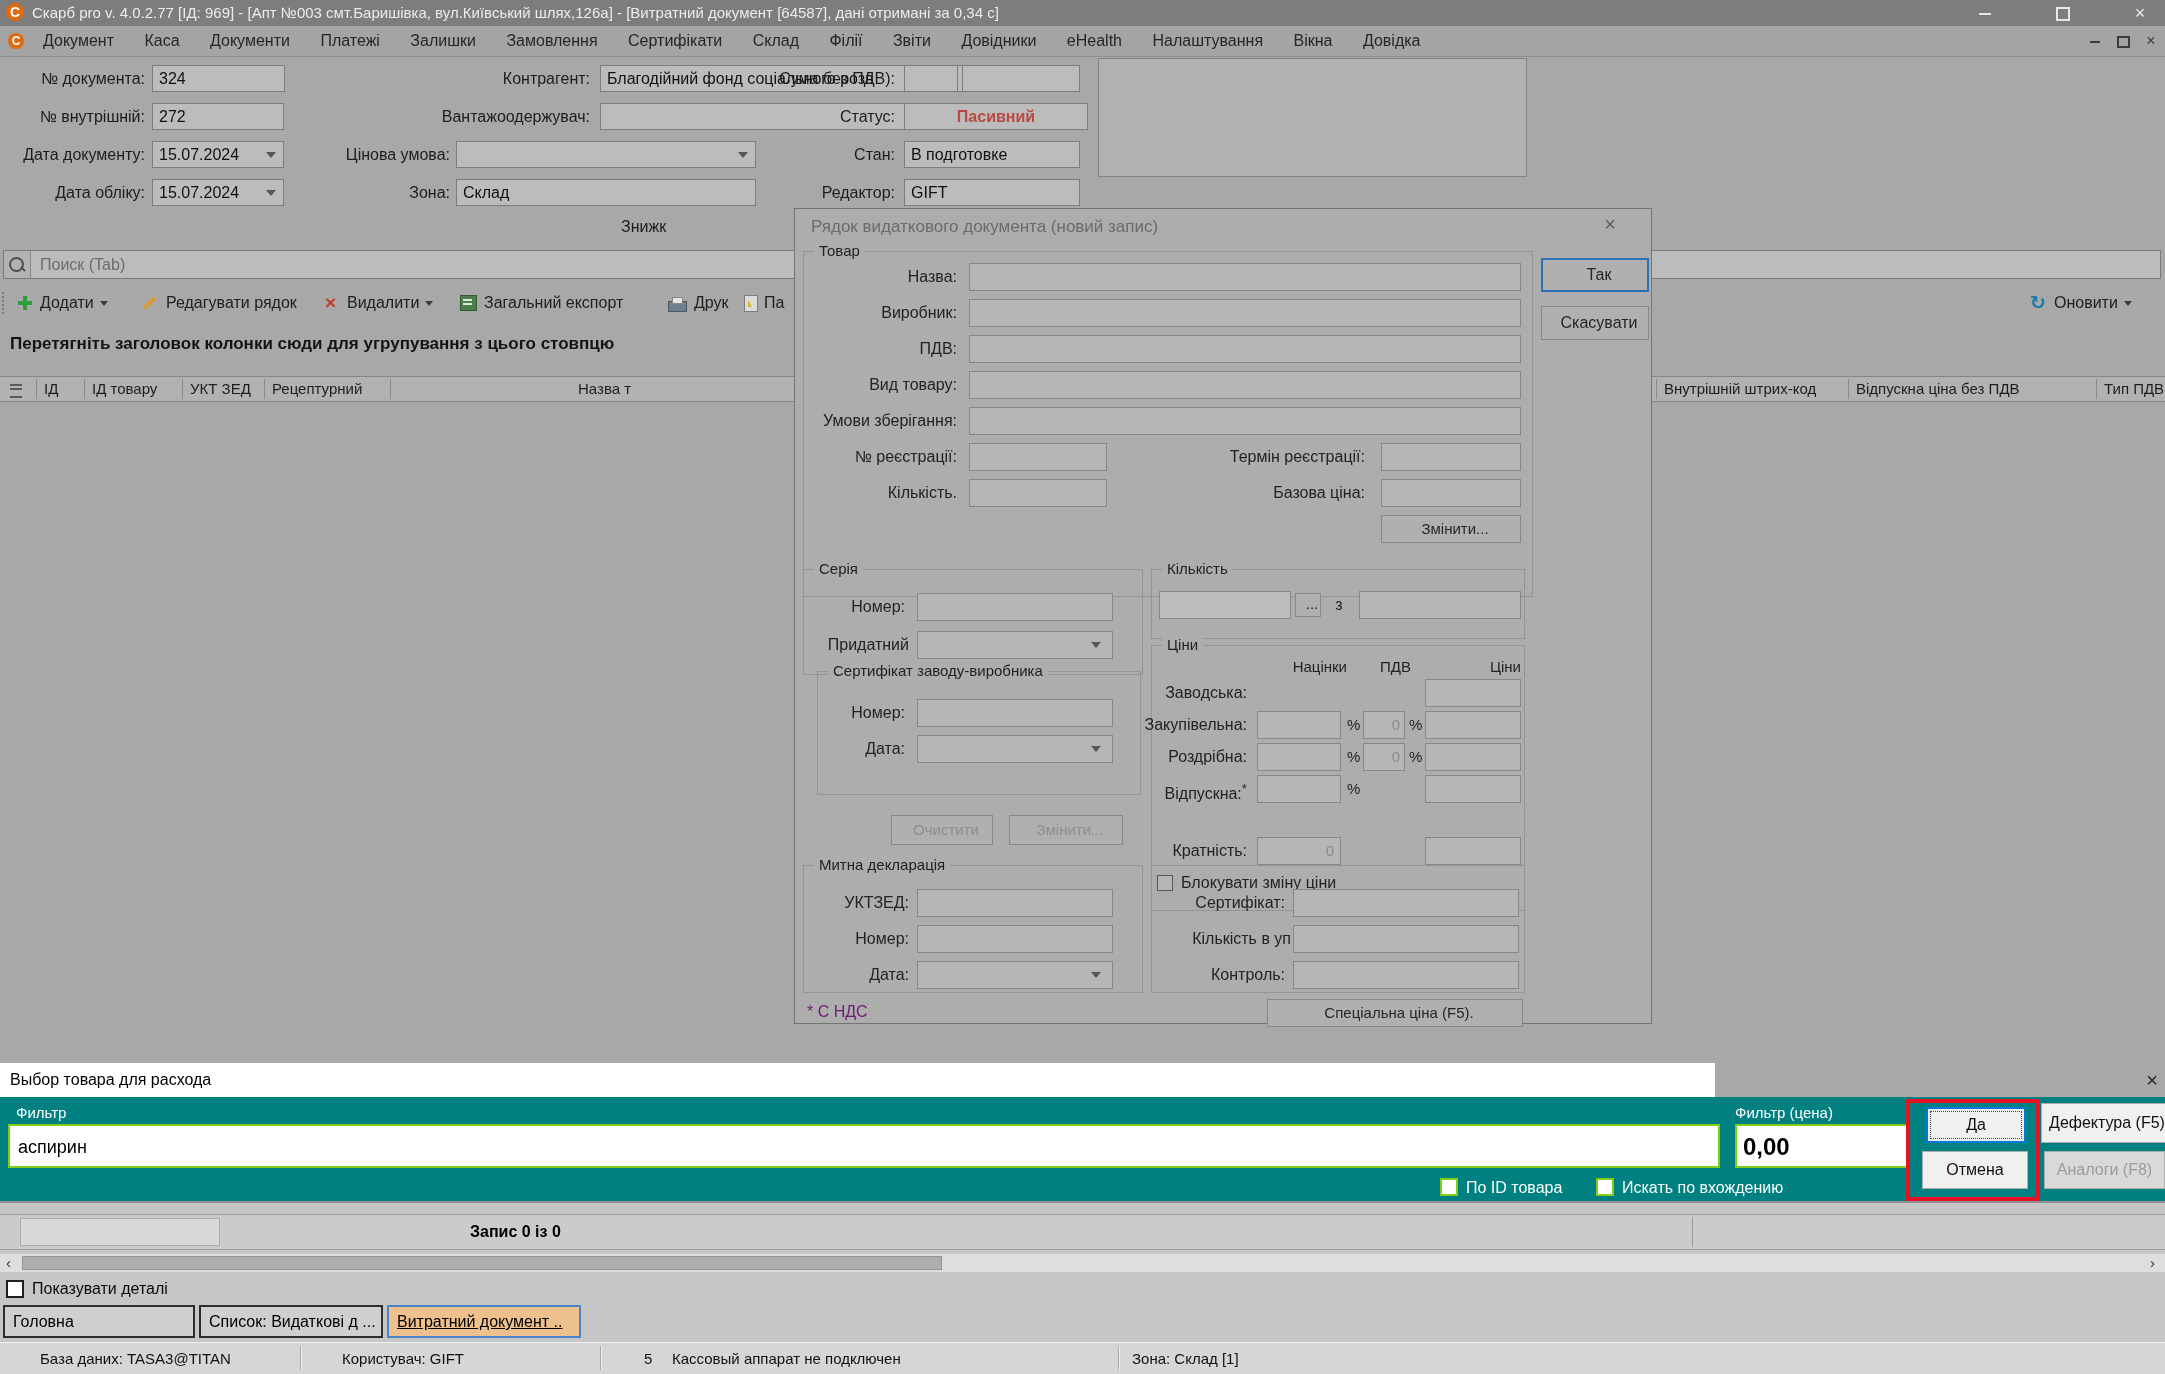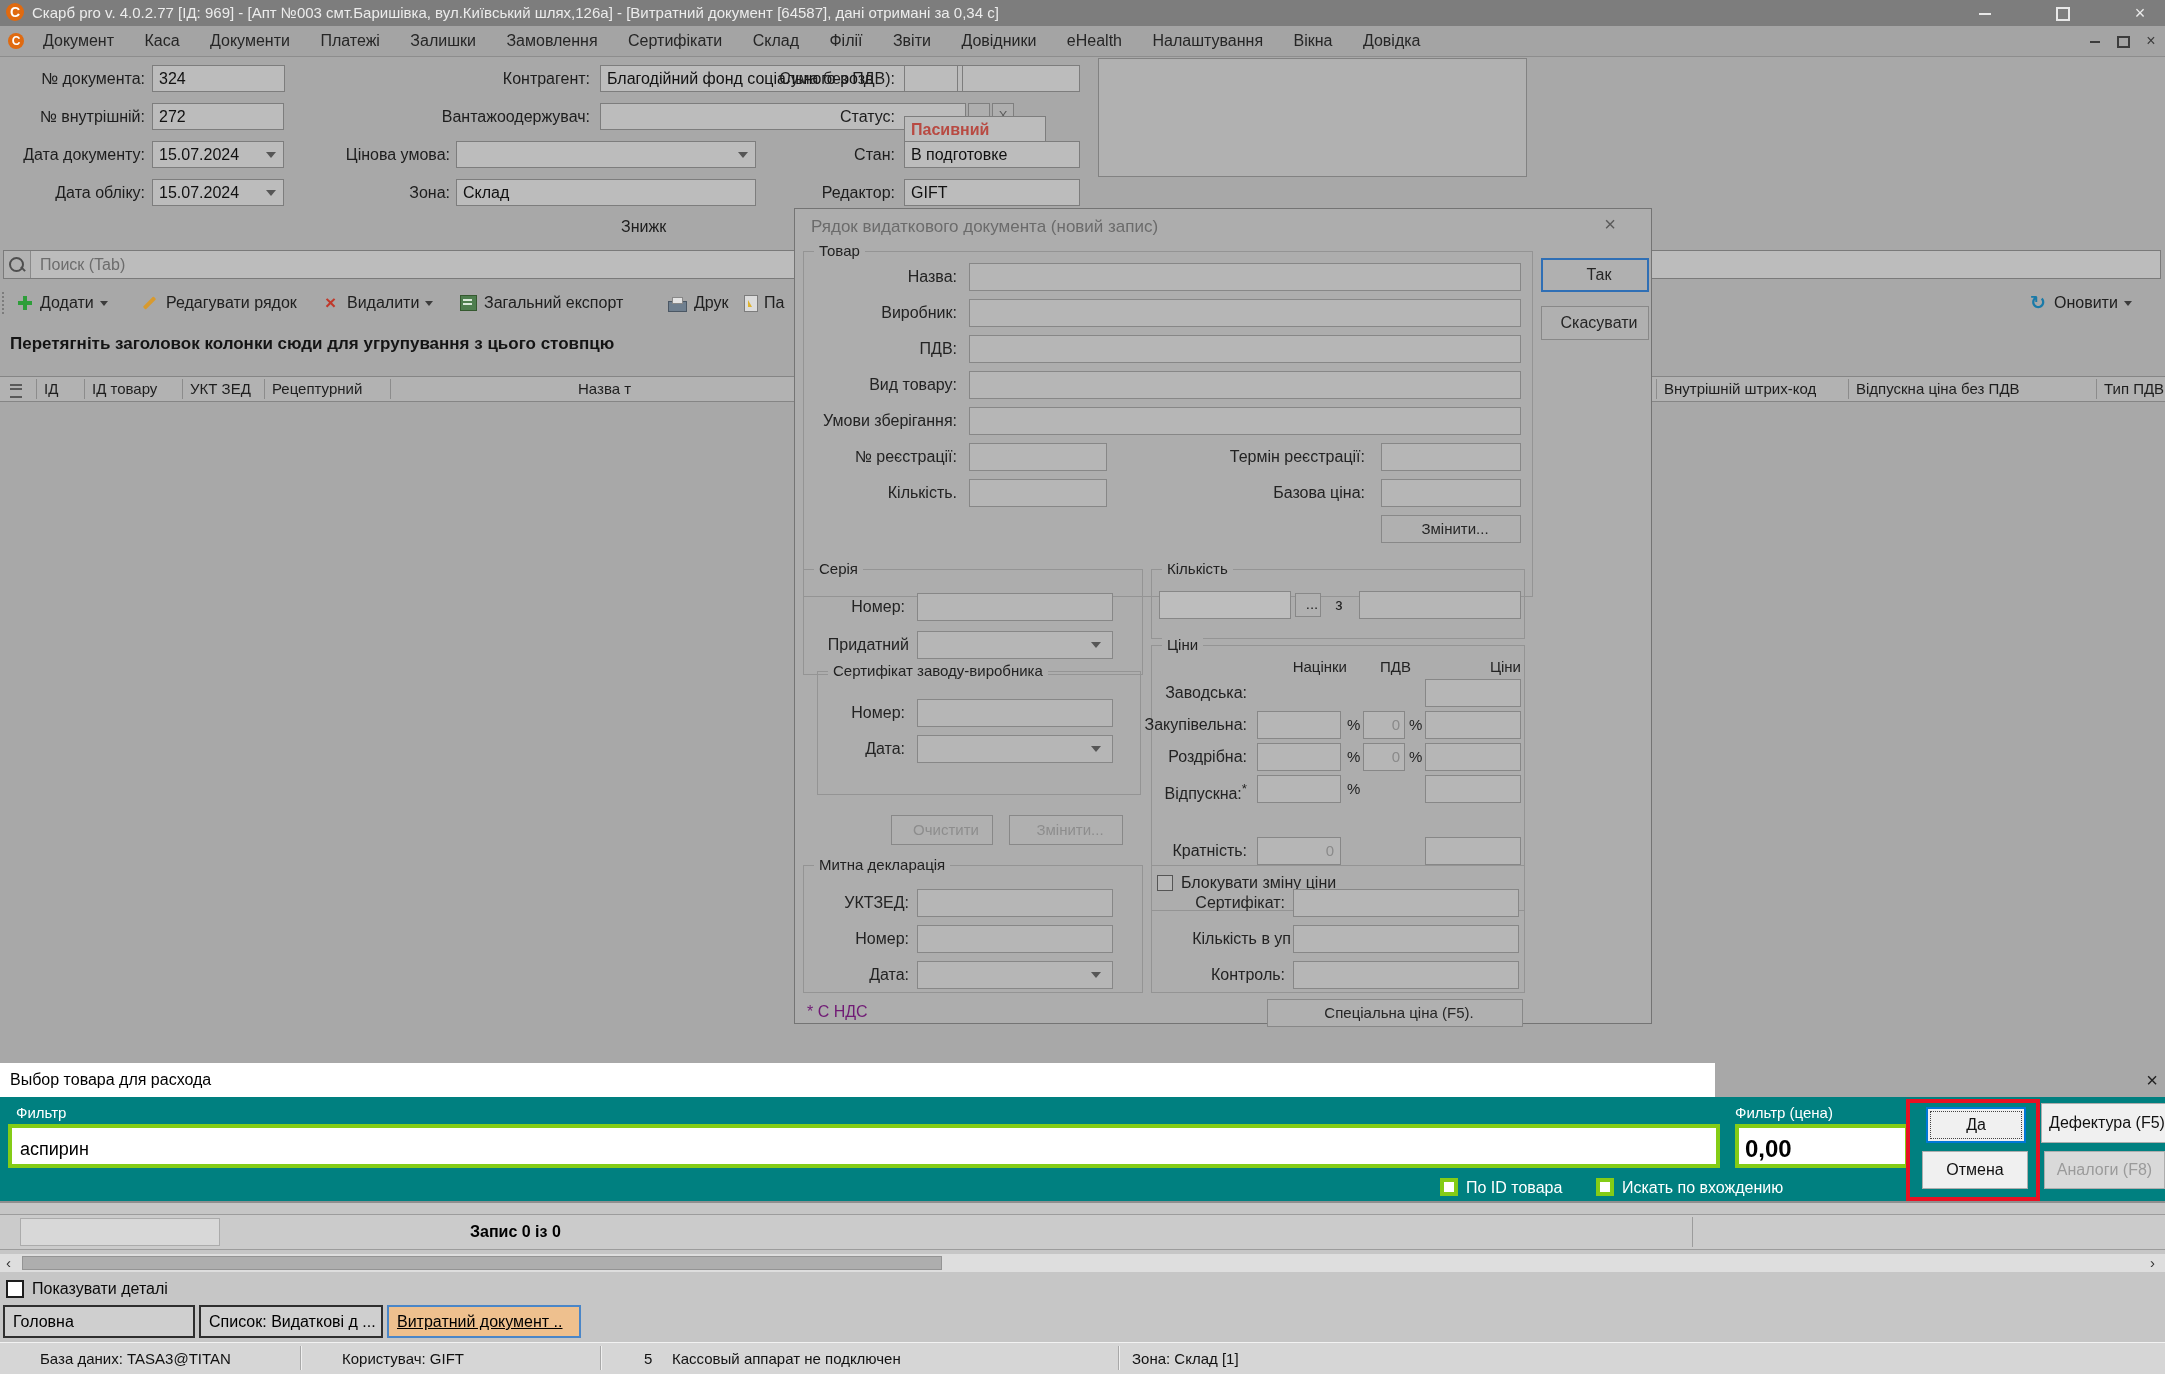--- a/index.html
+++ b/index.html
@@ -31,21 +31,21 @@
   .dbtn{position:absolute;background:#b0b0b0;border:1px solid #888;box-sizing:border-box;text-align:center;font-size:15px;color:#262626;padding-left:8px;}
   .dbtn.disabled{color:#8d8d8d;}
   .okbtn{border:2px solid #2f6fb5;}
   .pcol{position:absolute;height:20px;line-height:20px;font-size:15px;color:#232323;text-align:right;}
   .pct{position:absolute;font-size:15px;color:#232323;line-height:28px;}
   .chkbox{position:absolute;background:#b6b6b6;border:1px solid #555;box-sizing:border-box;}
   
   .pk-white{position:absolute;left:0;top:1063px;width:1715px;height:34px;background:#fff;color:#000;font-size:16px;line-height:34px;}
   .pk-teal{position:absolute;left:0;top:1097px;width:2165px;height:104px;background:#008080;}
   .pk-lab{position:absolute;color:#fff;font-size:15px;white-space:nowrap;}
-  .pk-input{position:absolute;background:#fff;border:4px solid #84cc16;box-sizing:border-box;color:#000;}
+  .pk-input{position:absolute;background:#fff;border:2px solid #84cc16;box-sizing:border-box;color:#000;}
   .pk-btn{position:absolute;background:#f0f0f0;border:1px solid #adadad;box-sizing:border-box;text-align:center;font-size:16px;color:#111;}
   .pk-btn.yes{border:2px solid #0078d7;outline:1px dotted #444;outline-offset:-5px;}
   .pk-btn.disabled{background:#d9d9d9;color:#9b9b9b;}
   .redbox{position:absolute;left:1906px;top:1099px;width:134px;height:102px;border:4px solid #e81123;box-sizing:border-box;z-index:6;}
   .pk-gray{position:absolute;left:0;top:1201px;width:2165px;height:141px;background:#c6c6c6;border-top:2px solid #8f8f8f;}
   .pk-headband{position:absolute;left:0;top:1214px;width:2165px;height:36px;background:#cbcbcb;border-top:1px solid #9c9c9c;border-bottom:1px solid #9c9c9c;box-sizing:border-box;}
   .pk-scroll{position:absolute;left:0;top:1254px;width:2165px;height:18px;background:#dedede;}
   .tabsrow{position:absolute;left:0;top:1303px;width:2165px;height:39px;}
   .tab{position:absolute;top:2px;height:33px;background:#cfcfcf;border:2px solid #2e2e2e;box-sizing:border-box;font-size:16px;color:#000;line-height:29px;padding-left:8px;white-space:nowrap;overflow:hidden;}
   .tab.active{background:#eec08e;border:2px solid #4a86c8;}
@@ -132,21 +132,21 @@
   <span class="lbl" style="left:260px;top:141px;width:190px;">Цінова умова:</span>
   <span class="fld" style="left:456px;top:141px;width:300px;"></span>
   <span class="carr" style="left:738px;top:152px;"></span>
   <span class="lbl" style="left:260px;top:179px;width:190px;">Зона:</span>
   <span class="fld" style="left:456px;top:179px;width:300px;">Склад</span>
 
   <span class="lbl" style="left:700px;top:65px;width:195px;">Сума без ПДВ):</span>
   <span class="fld" style="left:904px;top:65px;width:54px;"></span>
   <span class="fld" style="left:962px;top:65px;width:118px;"></span>
   <span class="lbl" style="left:700px;top:103px;width:195px;">Статус:</span>
-  <span class="fld" style="left:904px;top:116px;width:142px;color:#b84a42;font-weight:bold;">Пасивний</span>
+  <span class="fld" style="left:904px;top:103px;width:184px;color:#b84a42;font-weight:bold;text-align:center;">Пасивний</span>
   <span class="lbl" style="left:700px;top:141px;width:195px;">Стан:</span>
   <span class="fld" style="left:904px;top:141px;width:176px;">В подготовке</span>
   <span class="lbl" style="left:700px;top:179px;width:195px;">Редактор:</span>
   <span class="fld" style="left:904px;top:179px;width:176px;">GIFT</span>
 
   <div class="abs" style="left:1098px;top:58px;width:429px;height:119px;background:#b1b1b1;border:1px solid #828282;box-sizing:border-box;"></div>
   <span class="lbl" style="left:621px;top:213px;width:60px;text-align:left;">Знижк</span>
 
   <div class="searchbox">
     <span class="abs" style="left:0;top:0;width:26px;height:27px;background:#b2b2b2;border-right:1px solid #8a8a8a;">

